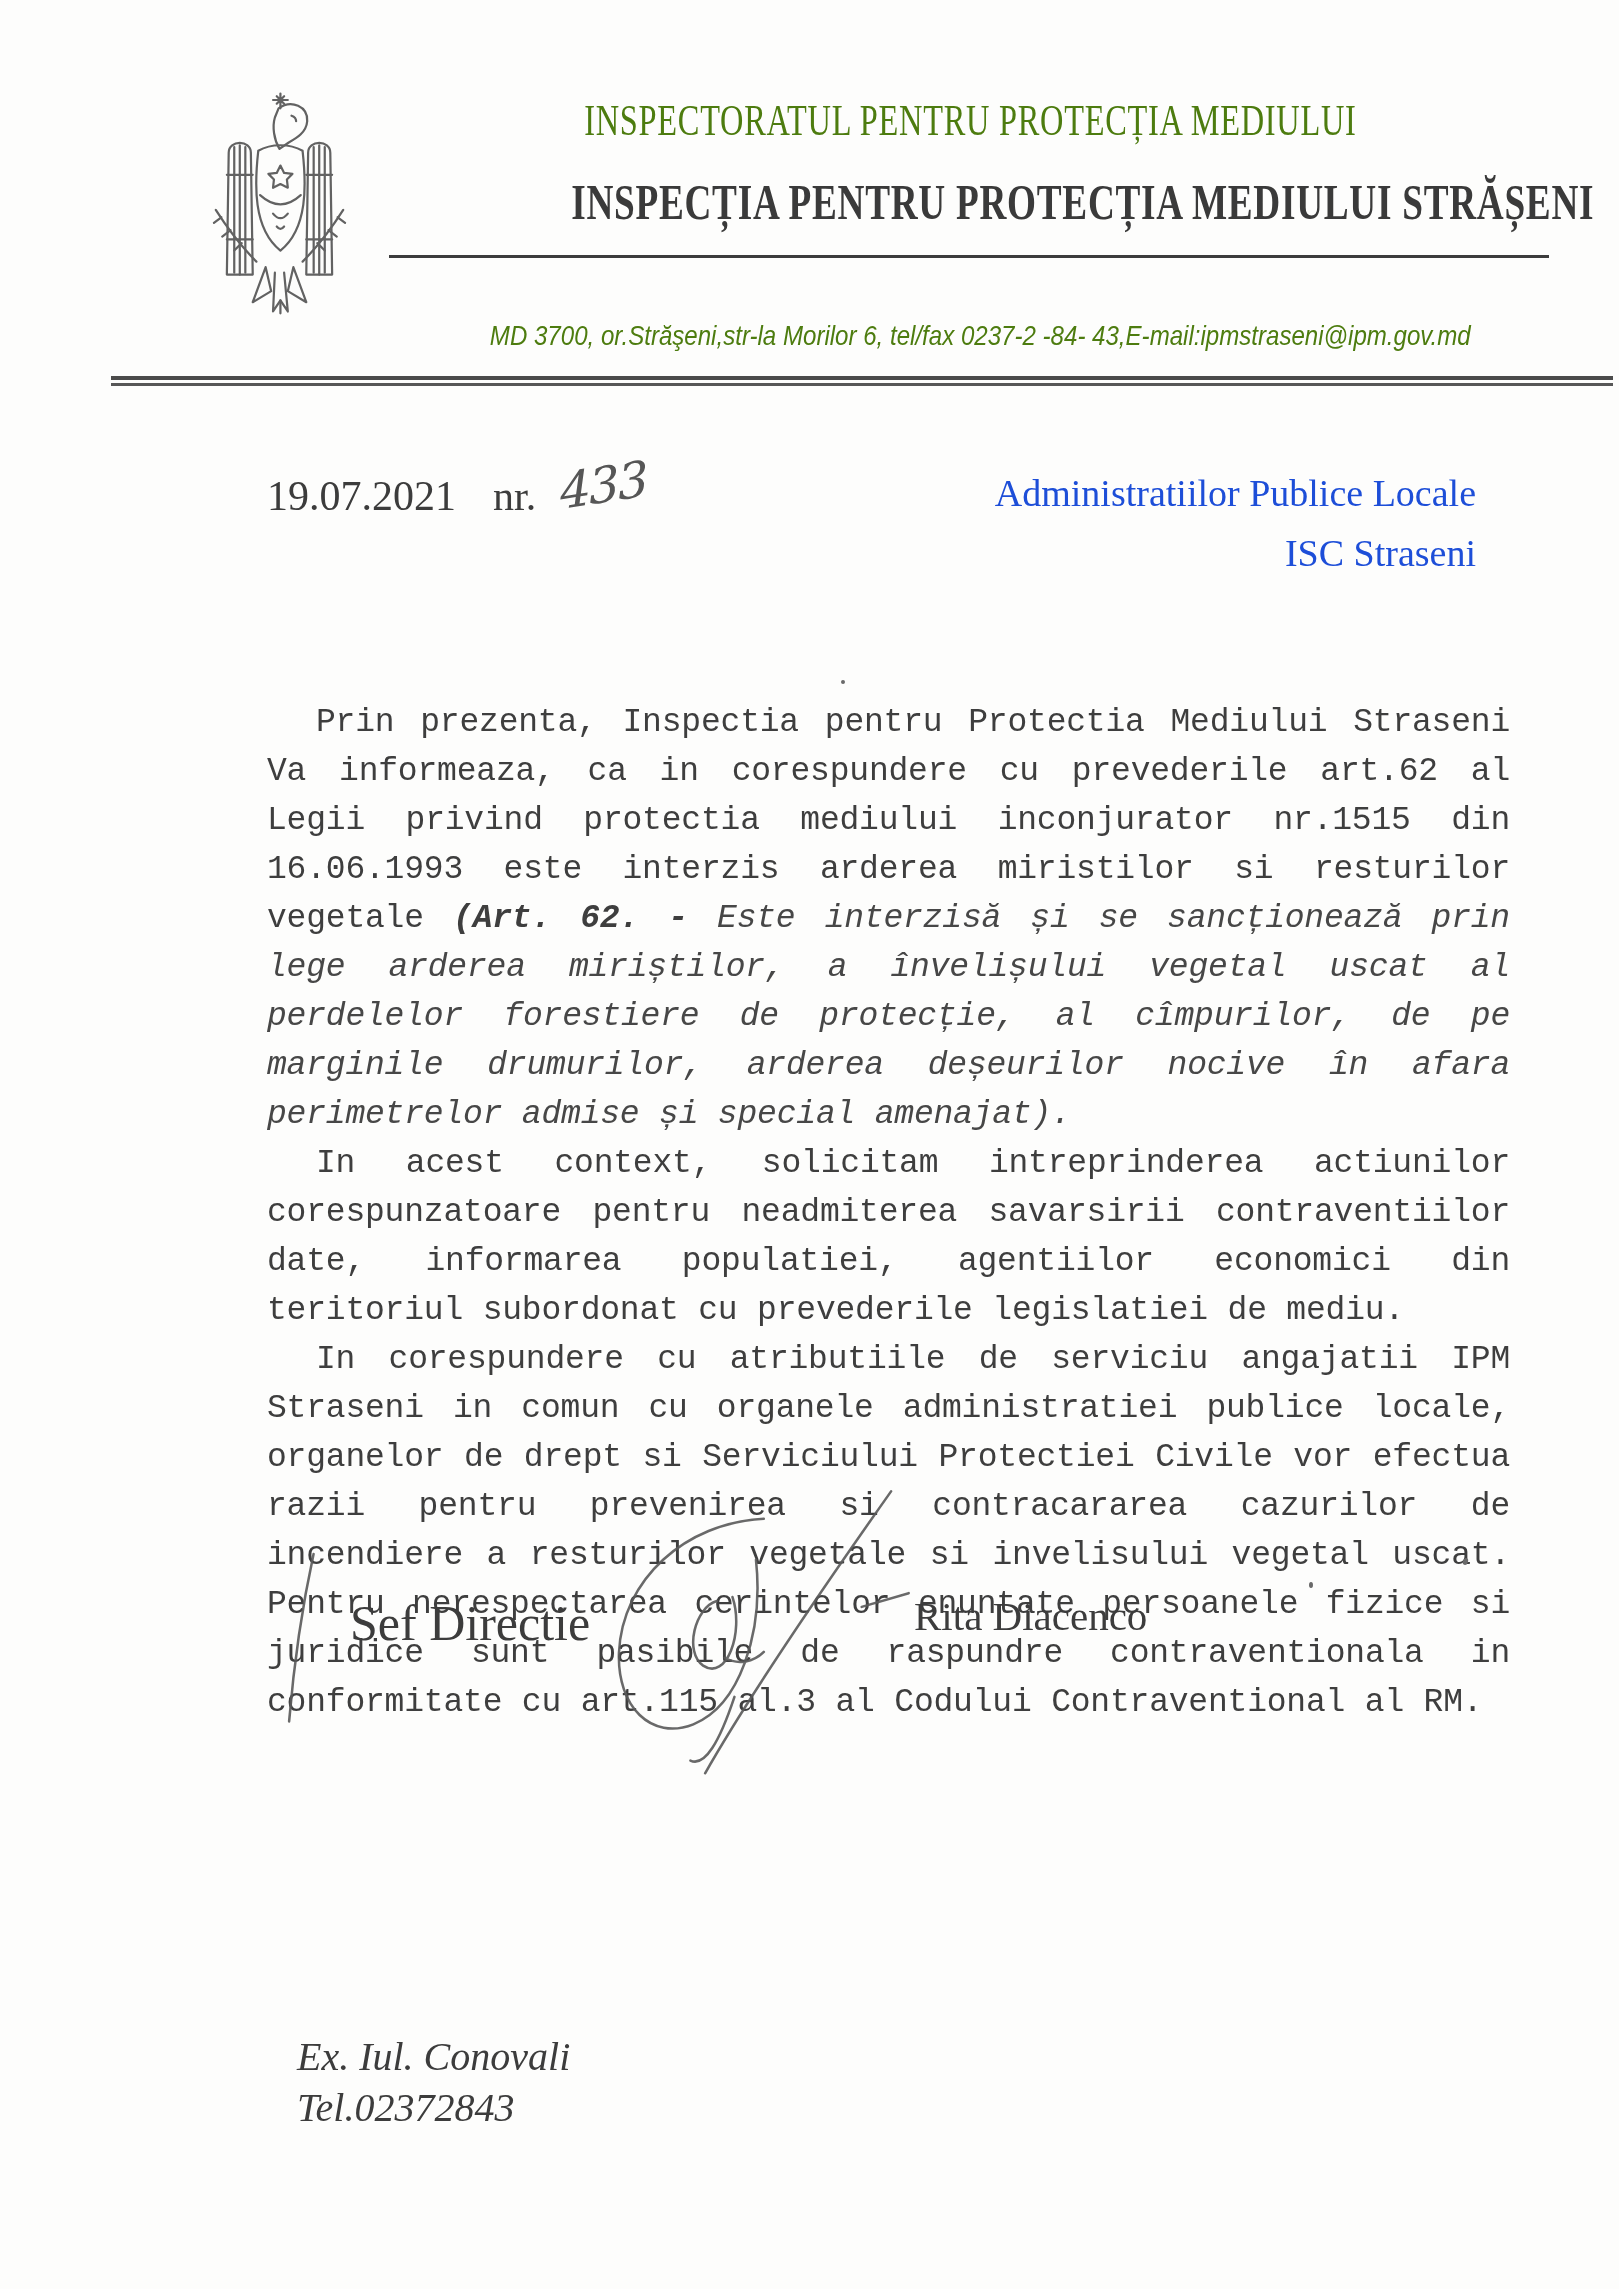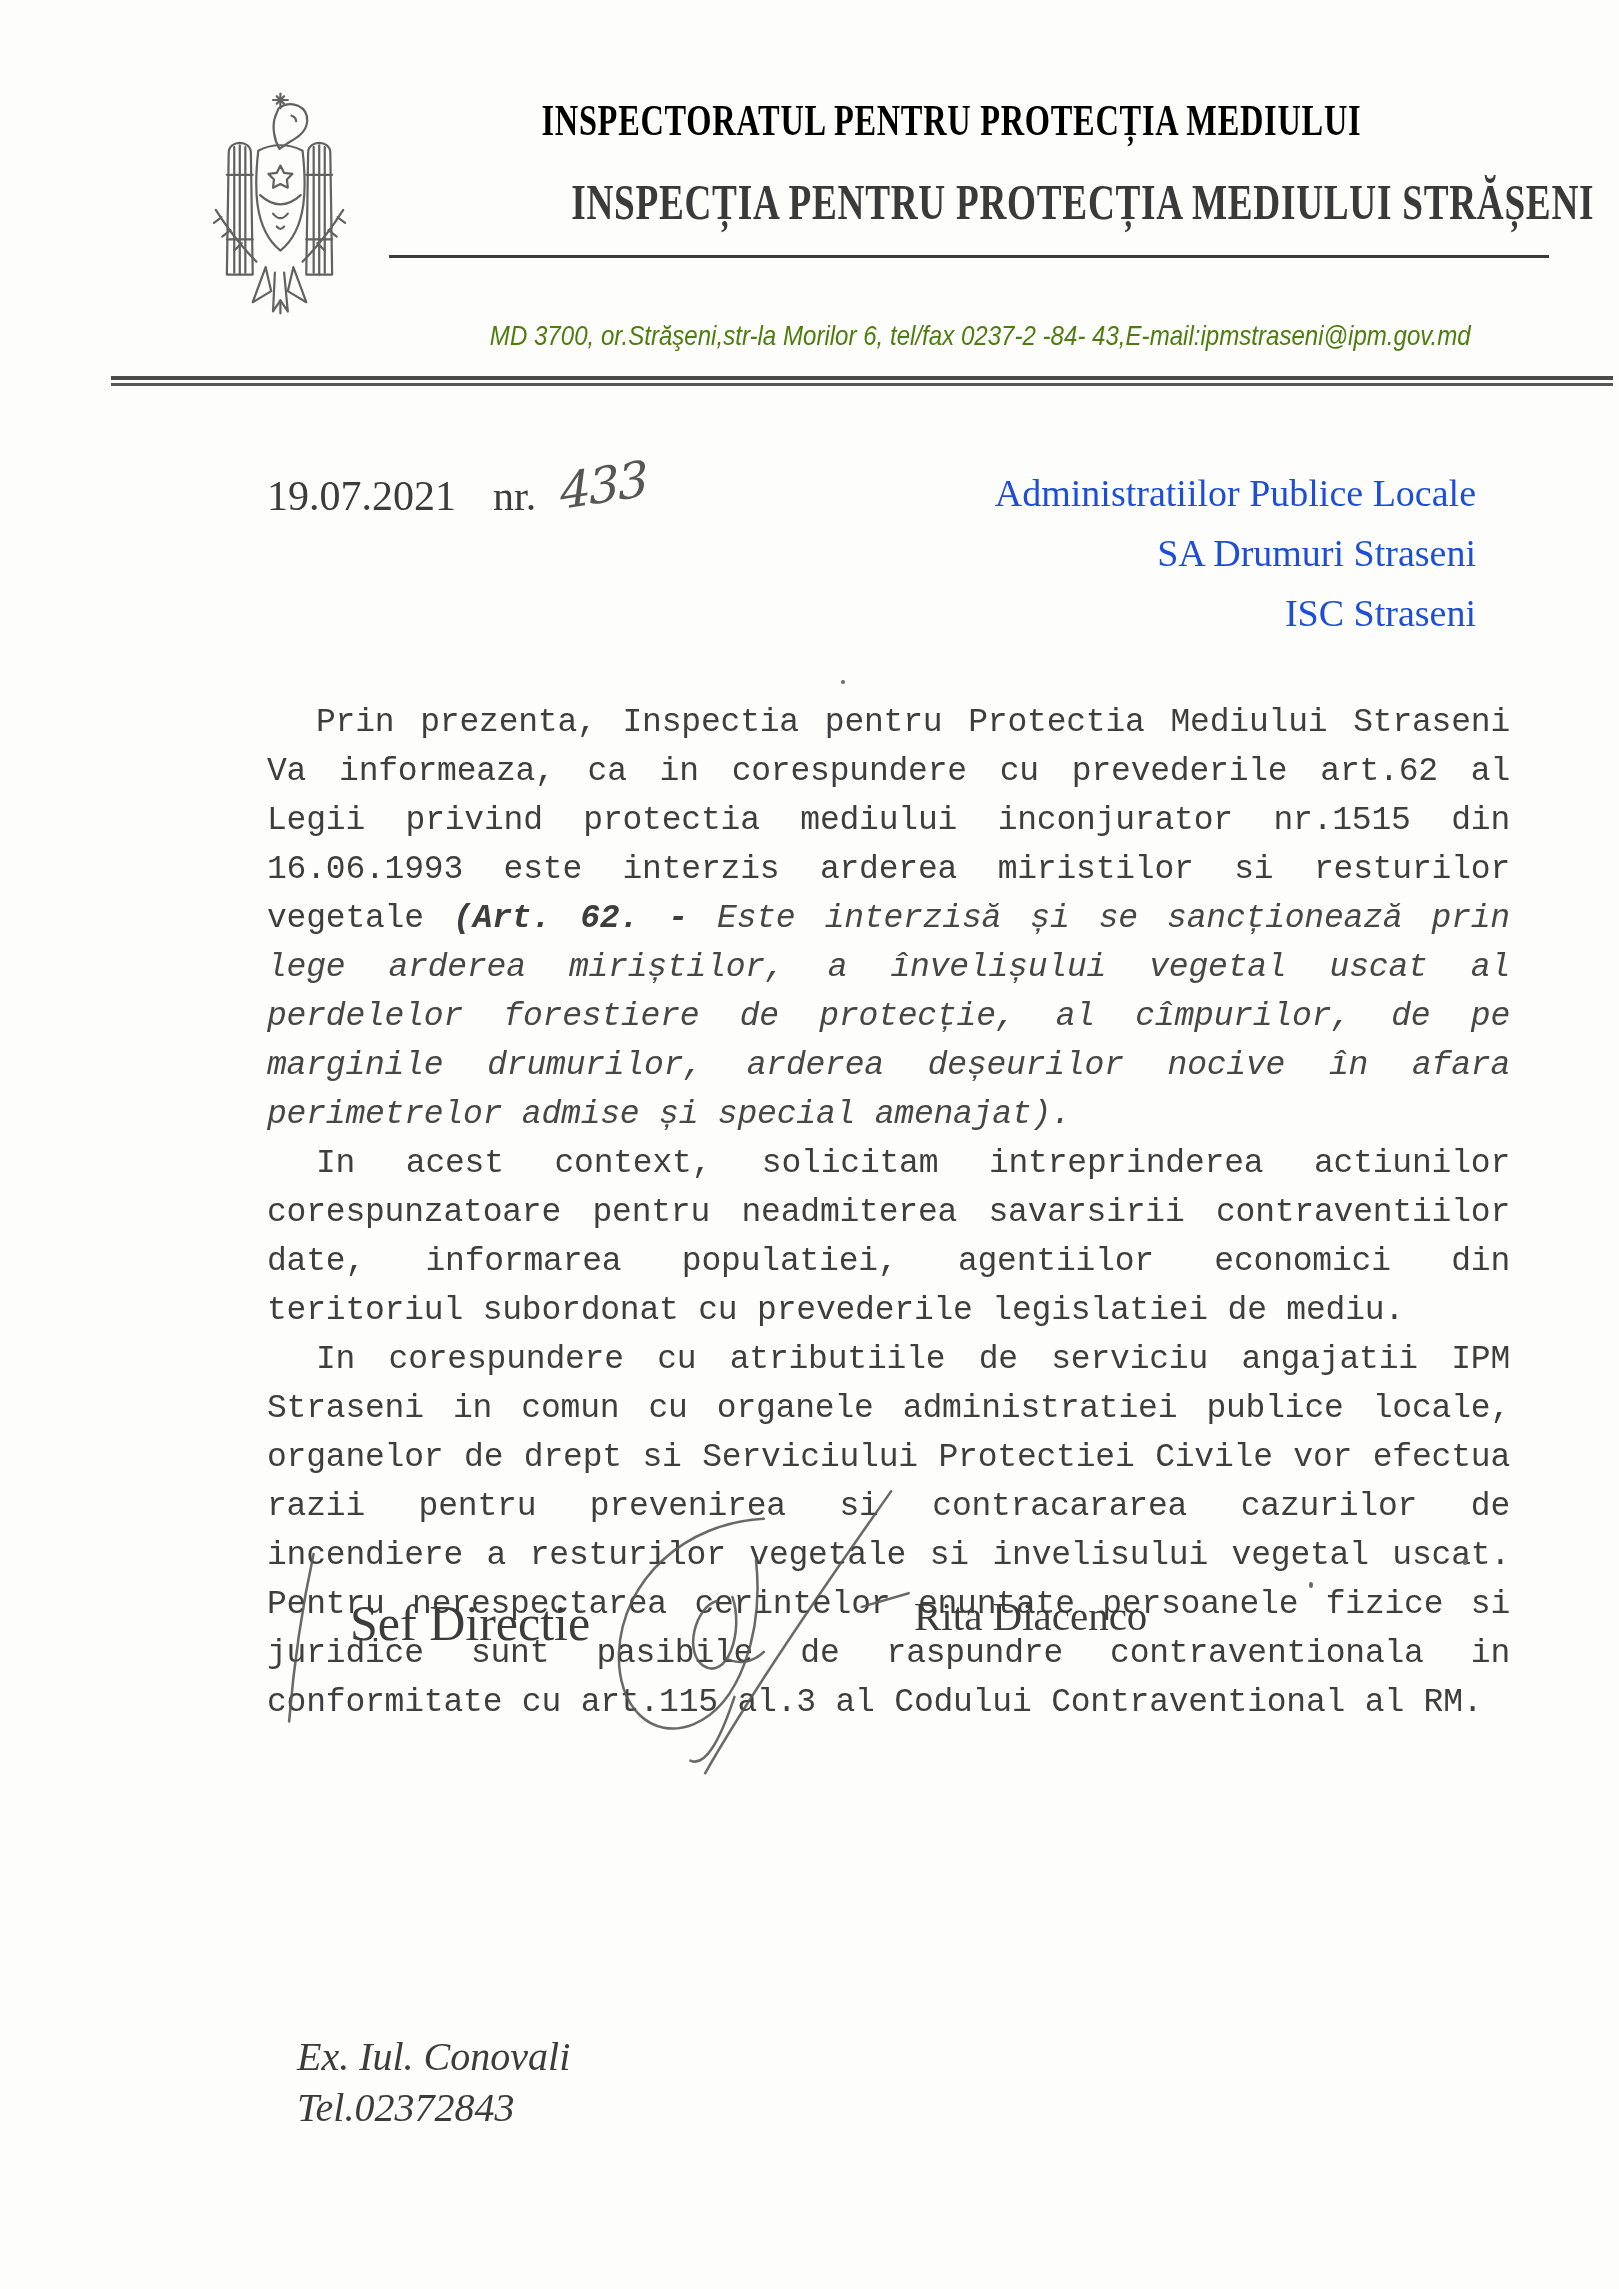--- a/index.html
+++ b/index.html
@@ -8,22 +8,22 @@
     width:1619px;height:2290px;
     margin:0 auto;
     background:#fdfdfc;
     overflow:hidden;
     color:#3e3e3e;
     font-family:"Liberation Serif", serif;
   }
   
   .emblem{position:absolute;left:201px;top:90px;width:157px;height:225px;}
   .hdr-org-parent{
-    position:absolute;left:382px;top:94px;width:1176px;
-    font-weight:bold;font-size:45px;color:#000000;white-space:nowrap;
+    position:absolute;left:382px;top:94px;width:1176px;text-align:center;
+    font-weight:normal;font-size:45px;color:#4d7c0f;white-space:nowrap;
   }
   .hdr-org-parent>span{display:inline-block;transform:scaleX(0.72);transform-origin:center;letter-spacing:1px;}
   .hdr-org-name{
     position:absolute;left:382px;top:173px;width:1192px;text-align:center;
     font-weight:bold;font-size:51px;color:#3a3a3a;white-space:nowrap;
   }
   .hdr-org-name>span{display:inline-block;transform:scaleX(0.73);transform-origin:center;letter-spacing:1px;}
   .hdr-rule{position:absolute;left:389px;top:255px;width:1160px;height:2.9px;background:#3c3c3c;}
   .hdr-address{
     position:absolute;left:392px;top:320px;width:1176px;text-align:center;
@@ -115,21 +115,20 @@
     <span>MD 3700, or.Străşeni,str-la Morilor 6,  tel/fax 0237-2 -84- 43,E-mail:ipmstraseni@ipm.gov.md</span>
   </div>
   <div class="thick-rule"></div>
 
   <div class="ref-row">
     <span>19.07.2021</span><span class="ref-nr">nr.</span><span class="ref-number">433</span>
   </div>
 
   <div class="recipients">
     <div>Administratiilor  Publice  Locale</div>
-    <div>SA Drumuri Straseni</div>
     <div>ISC Straseni</div>
   </div>
 
   <div class="body-text">
     <p><span>Prin prezenta, Inspectia pentru Protectia Mediului Straseni Va informeaza, ca in corespundere cu prevederile art.62 al Legii privind protectia mediului inconjurator nr.1515 din 16.06.1993  este interzis arderea miristilor si resturilor vegetale </span><span class="q-marker">(Art. 62. - </span><span class="q-italic">Este interzisă și se sancționează prin lege arderea miriștilor, a învelișului vegetal uscat al perdelelor forestiere de protecție, al cîmpurilor, de pe marginile drumurilor, arderea deșeurilor nocive în afara perimetrelor admise și special amenajat).</span></p>
     <p>In acest context, solicitam intreprinderea actiunilor corespunzatoare pentru neadmiterea savarsirii contraventiilor date, informarea populatiei, agentiilor economici din teritoriul subordonat cu prevederile legislatiei de mediu.</p>
     <p>In corespundere cu atributiile de serviciu angajatii IPM Straseni in comun cu organele administratiei publice locale, organelor de drept si Serviciului Protectiei Civile vor efectua razii pentru prevenirea si contracararea cazurilor de incendiere a resturilor vegetale si invelisului vegetal uscat. Pentru nerespectarea cerintelor enuntate persoanele fizice si  juridice sunt pasibile de raspundre contraventionala in conformitate cu  art.115 al.3 al Codului Contraventional al RM.</p>
   </div>
 
   <div class="sig-layer">

